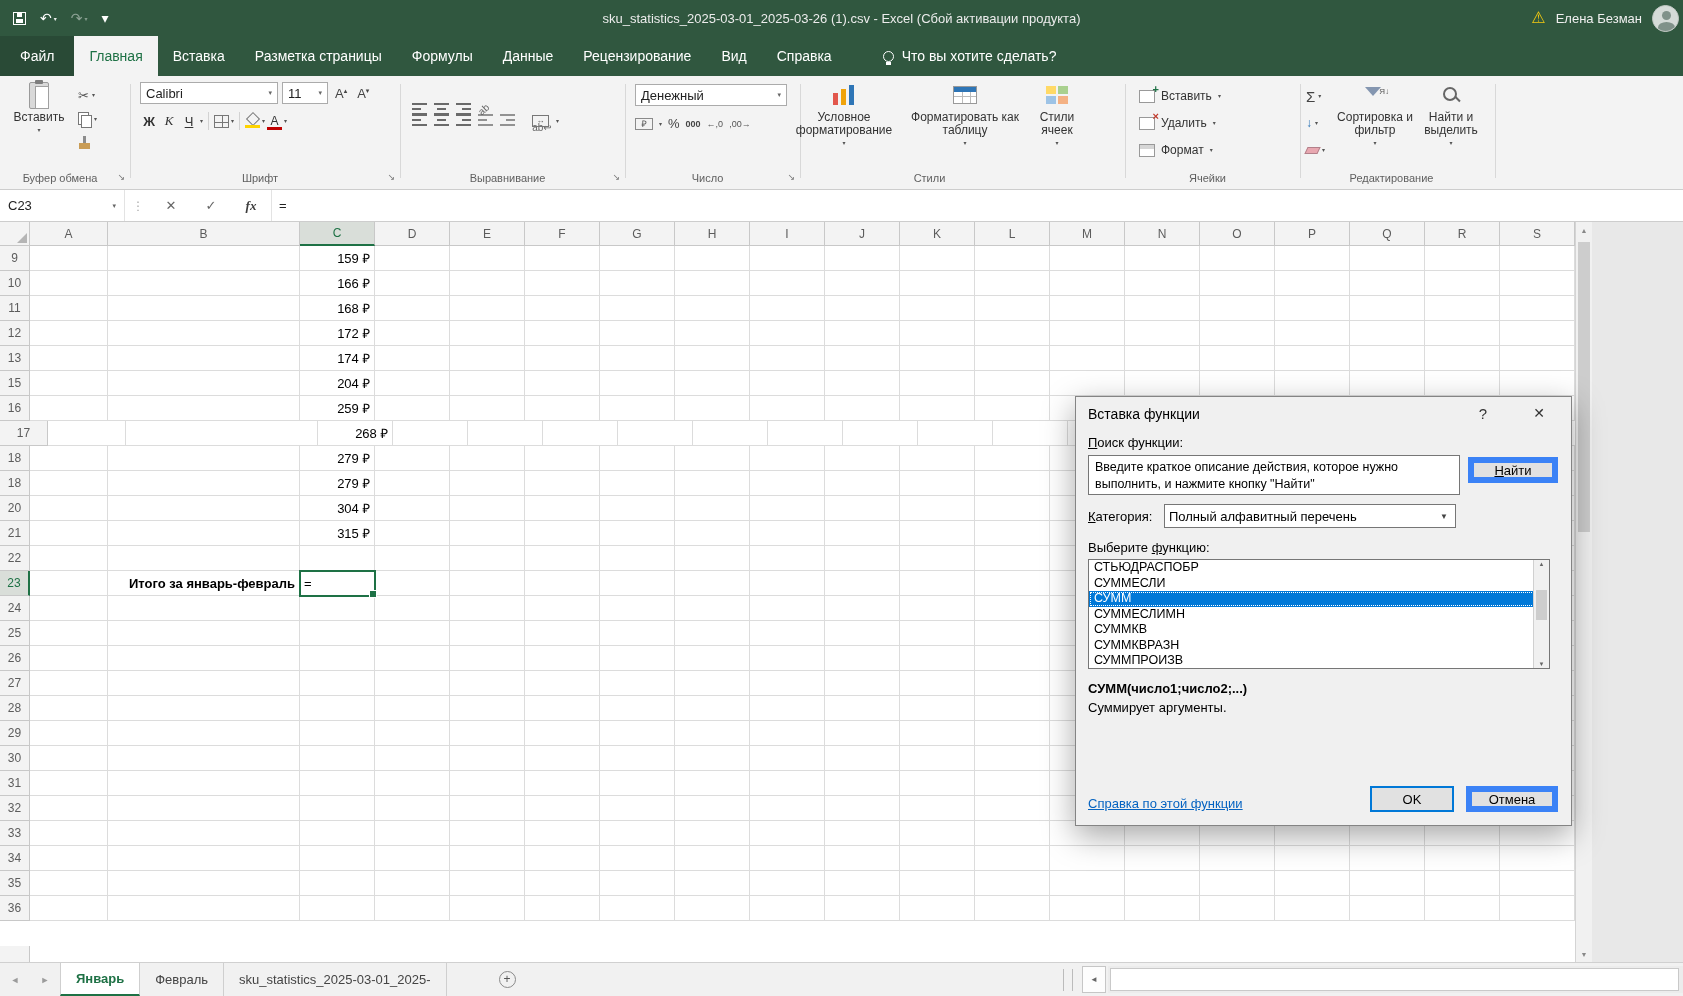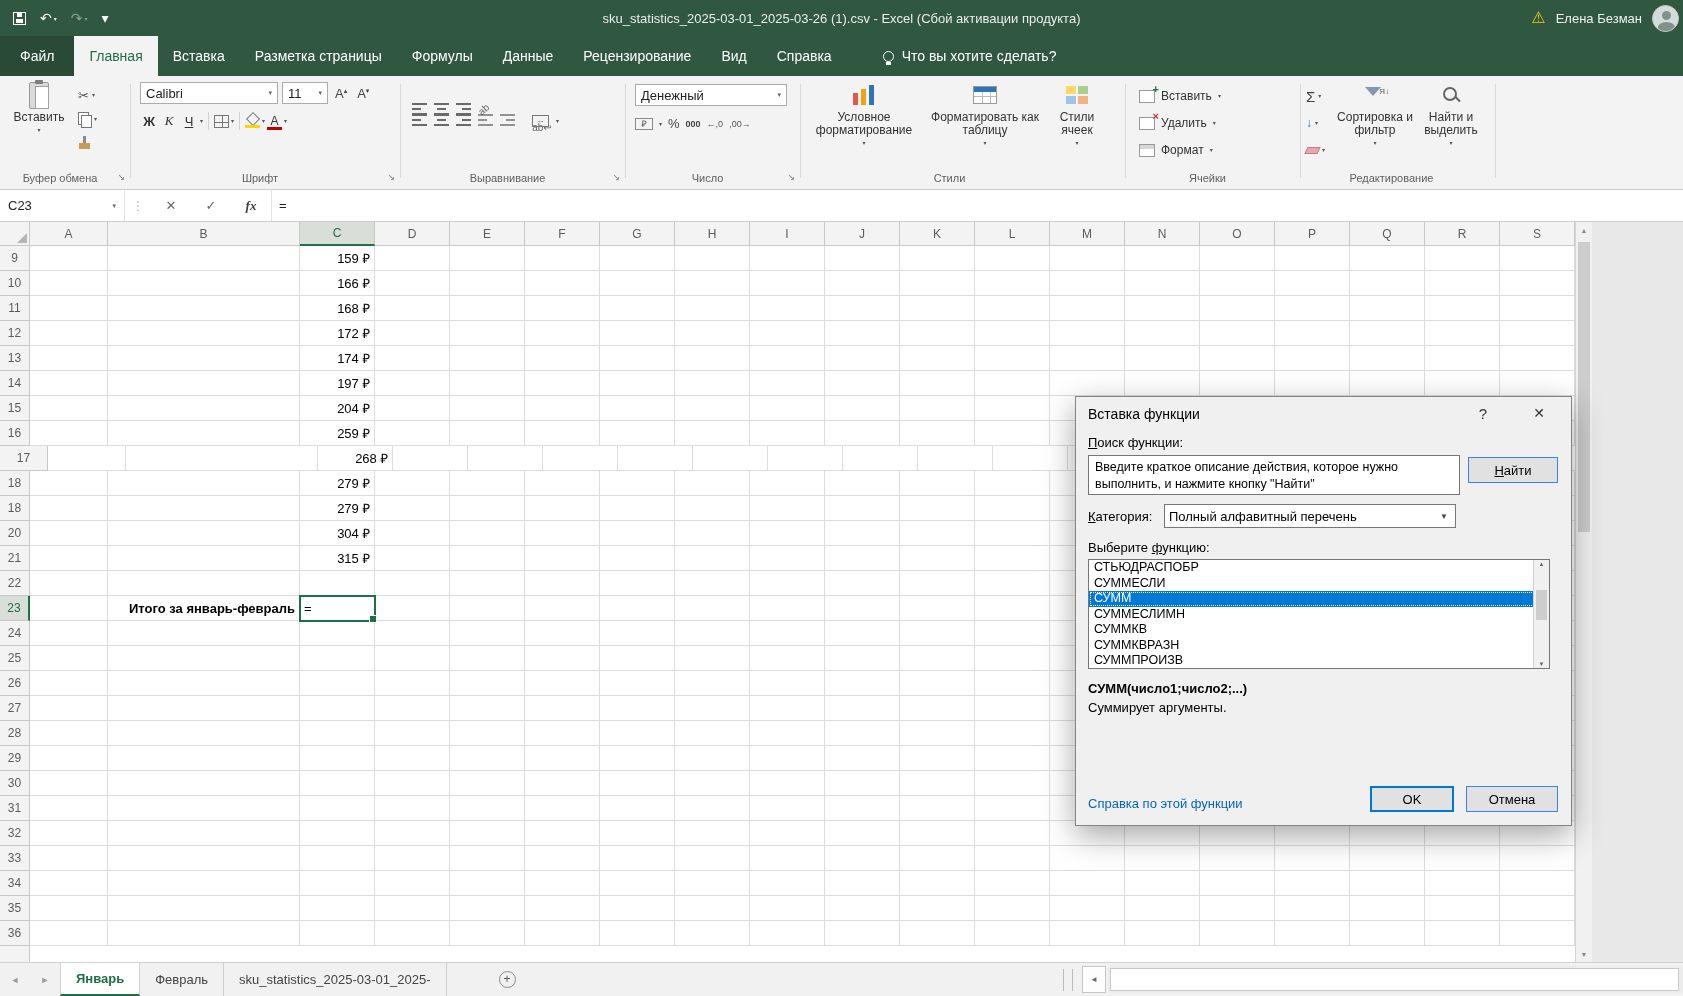--- a/index.html
+++ b/index.html
@@ -184,36 +184,36 @@
   .hscroll{position:absolute;left:1108px;right:0;top:3px;height:27px;background:#ececec;}
   .hthumb{position:absolute;left:2px;top:2px;bottom:2px;width:calc(100% - 6px);background:#fff;border:1px solid #c9c9c9;}
 
   
   .dialog{position:absolute;left:1075px;top:396px;width:497px;height:430px;background:#f0f0f0;border:1px solid #848484;box-shadow:0 10px 30px rgba(0,0,0,.35);z-index:40;font-size:13px;color:#000;}
   .d-title{position:absolute;left:12px;top:9px;font-size:14px;}
   .d-help{position:absolute;right:84px;top:8px;font-size:15px;color:#333;}
   .d-close{position:absolute;right:26px;top:8px;font-size:14px;color:#333;}
   .d-label{position:absolute;left:12px;font-size:13px;}
   .d-searchbox{position:absolute;left:12px;top:58px;width:372px;height:40px;background:#fff;border:1px solid #767676;font-size:12.5px;line-height:1.35;padding:3px 6px;overflow:hidden;}
-  .d-btn{position:absolute;height:26px;background:#e1e1e1;border:1px solid #3b82f6;font-size:13px;font-family:inherit;color:#000;}
+  .d-btn{position:absolute;height:26px;background:#e1e1e1;border:6px solid #3b82f6;font-size:13px;font-family:inherit;color:#000;}
   .d-find{left:392px;top:60px;width:90px;}
   .d-ok{left:294px;bottom:13px;width:84px;border:1px solid var(--sel-blue);box-shadow:inset 0 0 0 1px var(--sel-blue);}
   .d-cancel{left:390px;bottom:13px;width:92px;}
   .d-combo{position:absolute;left:88px;top:107px;width:292px;height:24px;background:#fff;border:1px solid #767676;display:flex;align-items:center;padding:0 4px;font-size:13px;}
   .d-combo-arrow{margin-left:auto;font-size:8px;color:#444;padding:0 3px;}
   .d-list{position:absolute;left:12px;top:162px;width:462px;height:110px;background:#fff;border:1px solid #767676;overflow:hidden;}
   .fn-item{height:15.5px;line-height:15.5px;font-size:12.5px;padding-left:5px;white-space:nowrap;}
   .fn-item.selected{background:var(--sel-blue);color:#fff;outline:1px dotted #fff;outline-offset:-2px;}
   .d-list-scroll{position:absolute;left:457px;top:163px;width:16px;height:108px;background:#f0f0f0;border-left:1px solid #d0d0d0;}
   .ls-arr{position:absolute;left:0;right:0;top:1px;text-align:center;font-size:6px;color:#666;}
   .ls-arr.down{top:auto;bottom:1px;}
   .ls-thumb{position:absolute;left:2px;top:30px;width:11px;height:30px;background:#cdcdcd;display:block;}
   .d-sig{position:absolute;left:12px;top:284px;font-weight:bold;font-size:13px;}
   .d-desc{position:absolute;left:12px;top:303px;font-size:13px;}
-  .d-link{position:absolute;left:12px;bottom:14px;color:#0563c1;font-size:13px;}
+  .d-link{position:absolute;left:12px;bottom:14px;color:#0563c1;text-decoration:underline;font-size:13px;}
 </style>
 </head>
 <body>
 
 <div class="app">
 
   <div class="titlebar">
     <div class="qat">
       <span class="qat-btn">
           <span class="save-icon"></span>
@@ -339,21 +339,21 @@
         <span style="font-size:13px;color:#444;">%</span>
         <span style="font-size:9px;font-weight:bold;color:#444;">000</span>
         <span class="decbtn">←,0</span>
         <span class="decbtn">,00→</span>
       </div>
       <div class="group-label">Число</div>
       <span class="launcher">↘</span>
     </div>
     <div class="gsep" style="left:800px;"></div>
 
-    <div class="group" style="left:796px;width:319px;">
+    <div class="group" style="left:776px;width:319px;">
       <div class="bigbtn" style="left:6px;top:0;width:124px;">
         <span class="icon-slot">
             <span class="cf-icon"></span>
           </span>
         <span class="cap">Условное форматирование</span>
           <span class="dd">▾</span>
       </div>
       <div class="bigbtn" style="left:134px;top:0;width:110px;">
         <span class="icon-slot">
             <span class="tbl-icon"></span>
@@ -567,42 +567,20 @@
           <div class="gcell" style="width: 75px;"></div>
           <div class="gcell" style="width: 75px;"></div>
           <div class="gcell" style="width: 75px;"></div>
           <div class="gcell" style="width: 75px;"></div>
           <div class="gcell" style="width: 75px;"></div>
           <div class="gcell" style="width: 75px;"></div>
           <div class="gcell" style="width: 75px;"></div>
           <div class="gcell" style="width: 75px;"></div>
         </div>
         <div class="grid-row">
-          <div class="rowh" style="width: 30px;">14</div>
-          <div class="gcell" style="width: 78px;"></div>
-          <div class="gcell" style="width: 192px;"></div>
-          <div class="gcell num" style="width: 75px;">197 ₽</div>
-          <div class="gcell" style="width: 75px;"></div>
-          <div class="gcell" style="width: 75px;"></div>
-          <div class="gcell" style="width: 75px;"></div>
-          <div class="gcell" style="width: 75px;"></div>
-          <div class="gcell" style="width: 75px;"></div>
-          <div class="gcell" style="width: 75px;"></div>
-          <div class="gcell" style="width: 75px;"></div>
-          <div class="gcell" style="width: 75px;"></div>
-          <div class="gcell" style="width: 75px;"></div>
-          <div class="gcell" style="width: 75px;"></div>
-          <div class="gcell" style="width: 75px;"></div>
-          <div class="gcell" style="width: 75px;"></div>
-          <div class="gcell" style="width: 75px;"></div>
-          <div class="gcell" style="width: 75px;"></div>
-          <div class="gcell" style="width: 75px;"></div>
-          <div class="gcell" style="width: 75px;"></div>
-        </div>
-        <div class="grid-row">
           <div class="rowh" style="width: 30px;">15</div>
           <div class="gcell" style="width: 78px;"></div>
           <div class="gcell" style="width: 192px;"></div>
           <div class="gcell num" style="width: 75px;">204 ₽</div>
           <div class="gcell" style="width: 75px;"></div>
           <div class="gcell" style="width: 75px;"></div>
           <div class="gcell" style="width: 75px;"></div>
           <div class="gcell" style="width: 75px;"></div>
           <div class="gcell" style="width: 75px;"></div>
           <div class="gcell" style="width: 75px;"></div>

